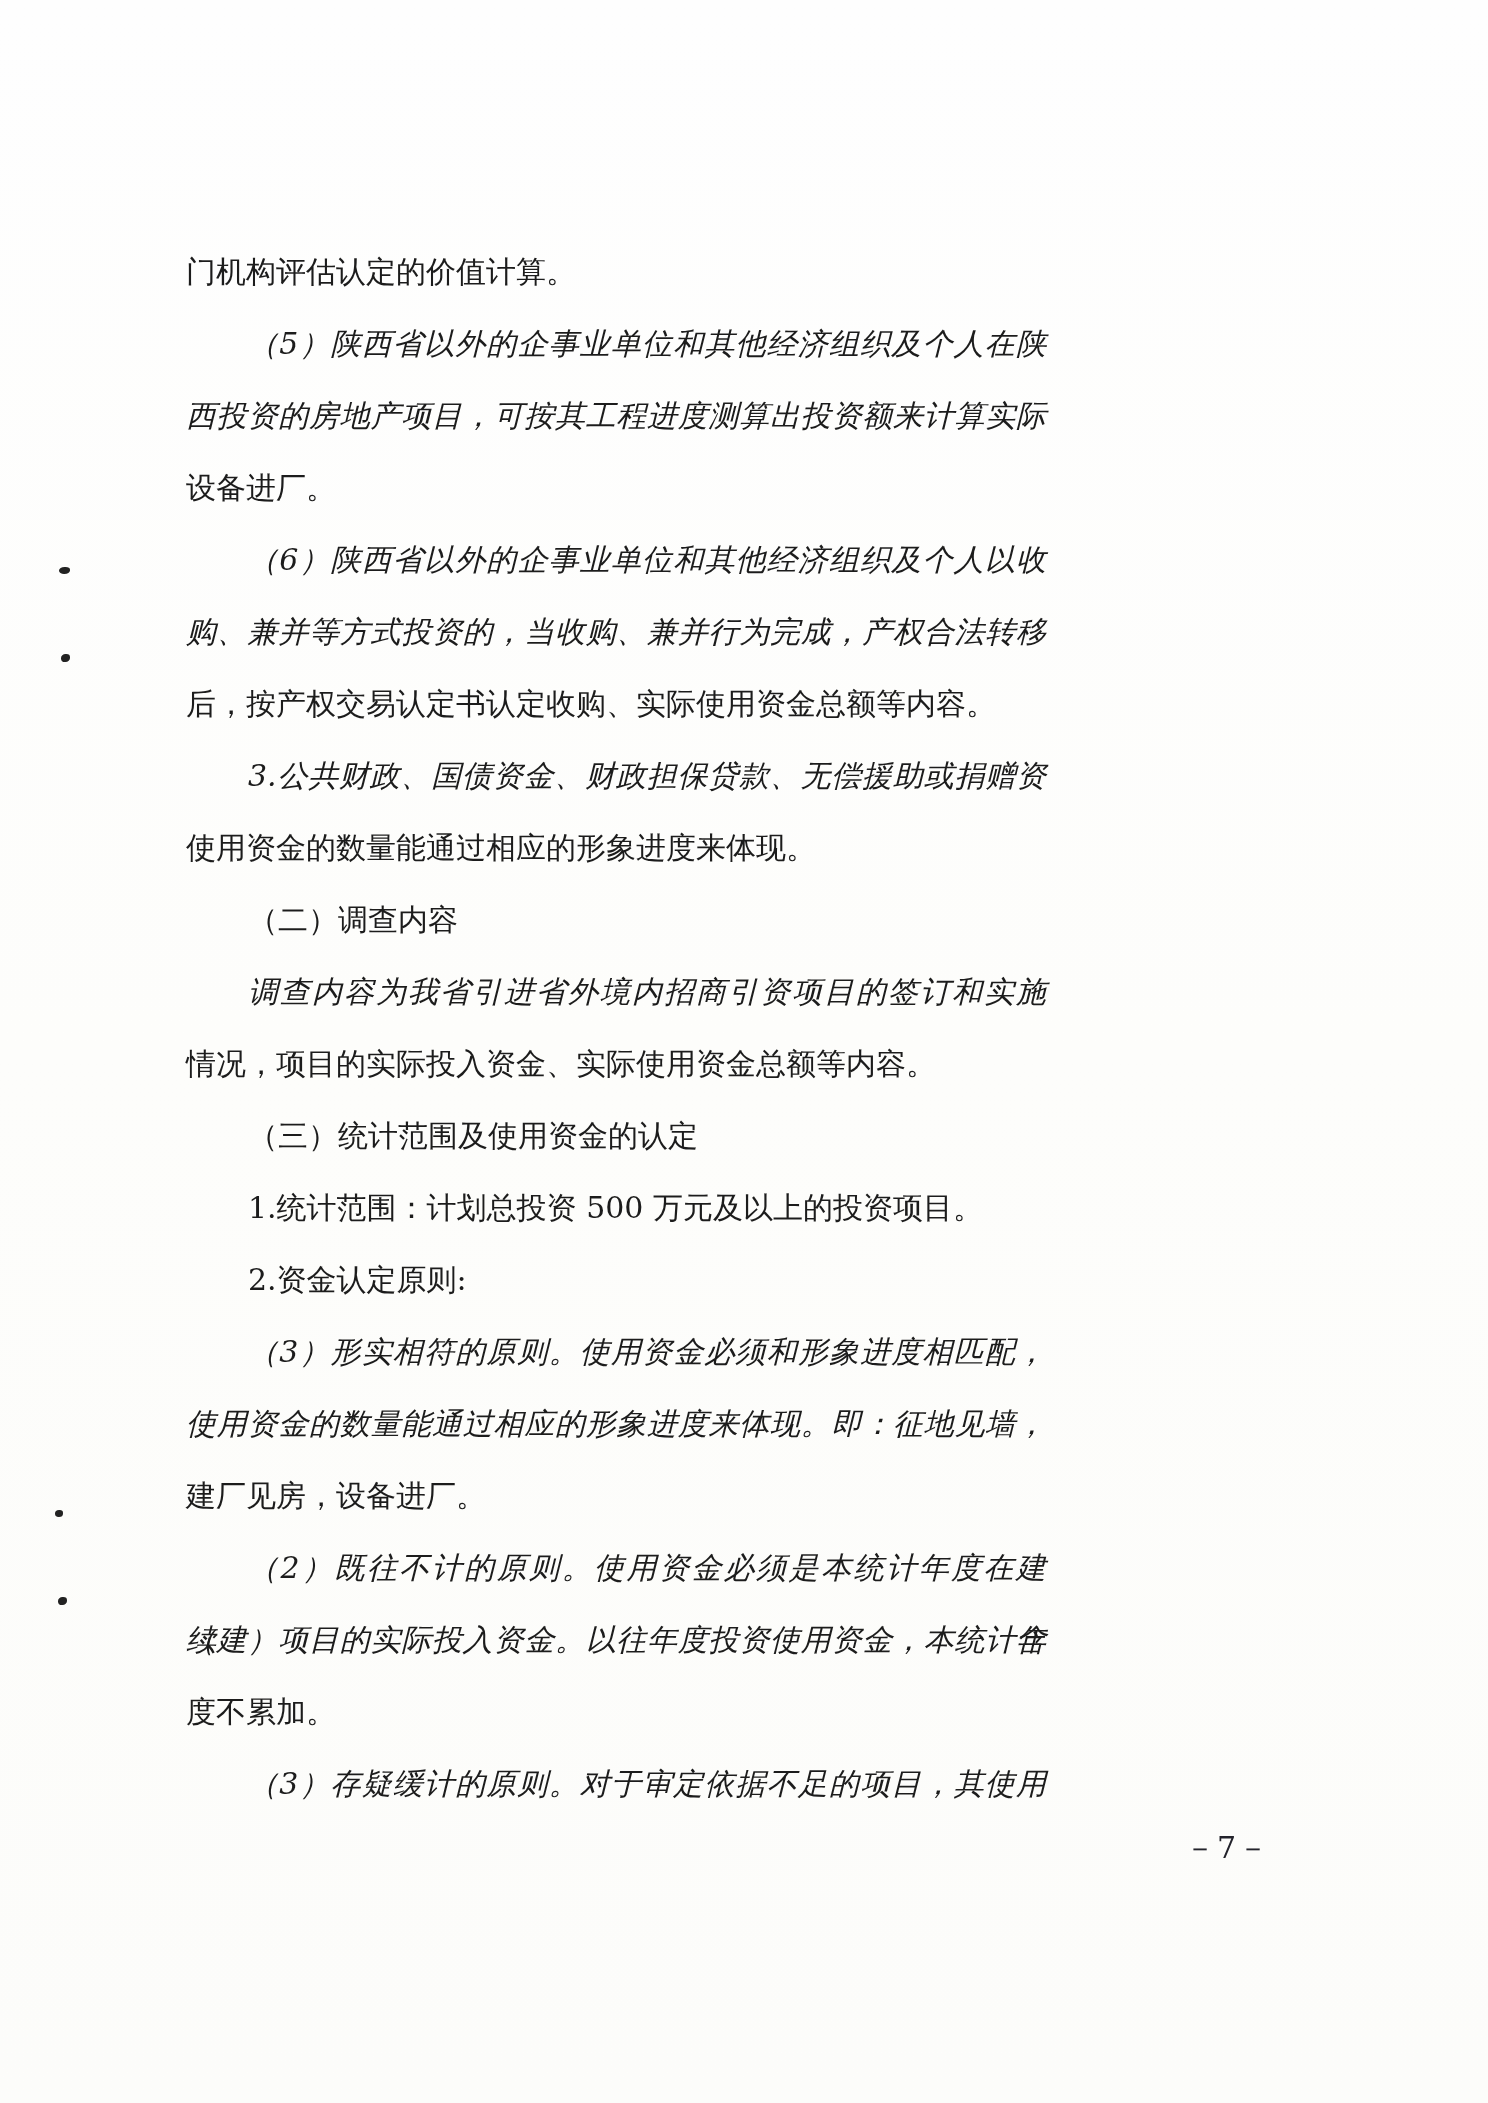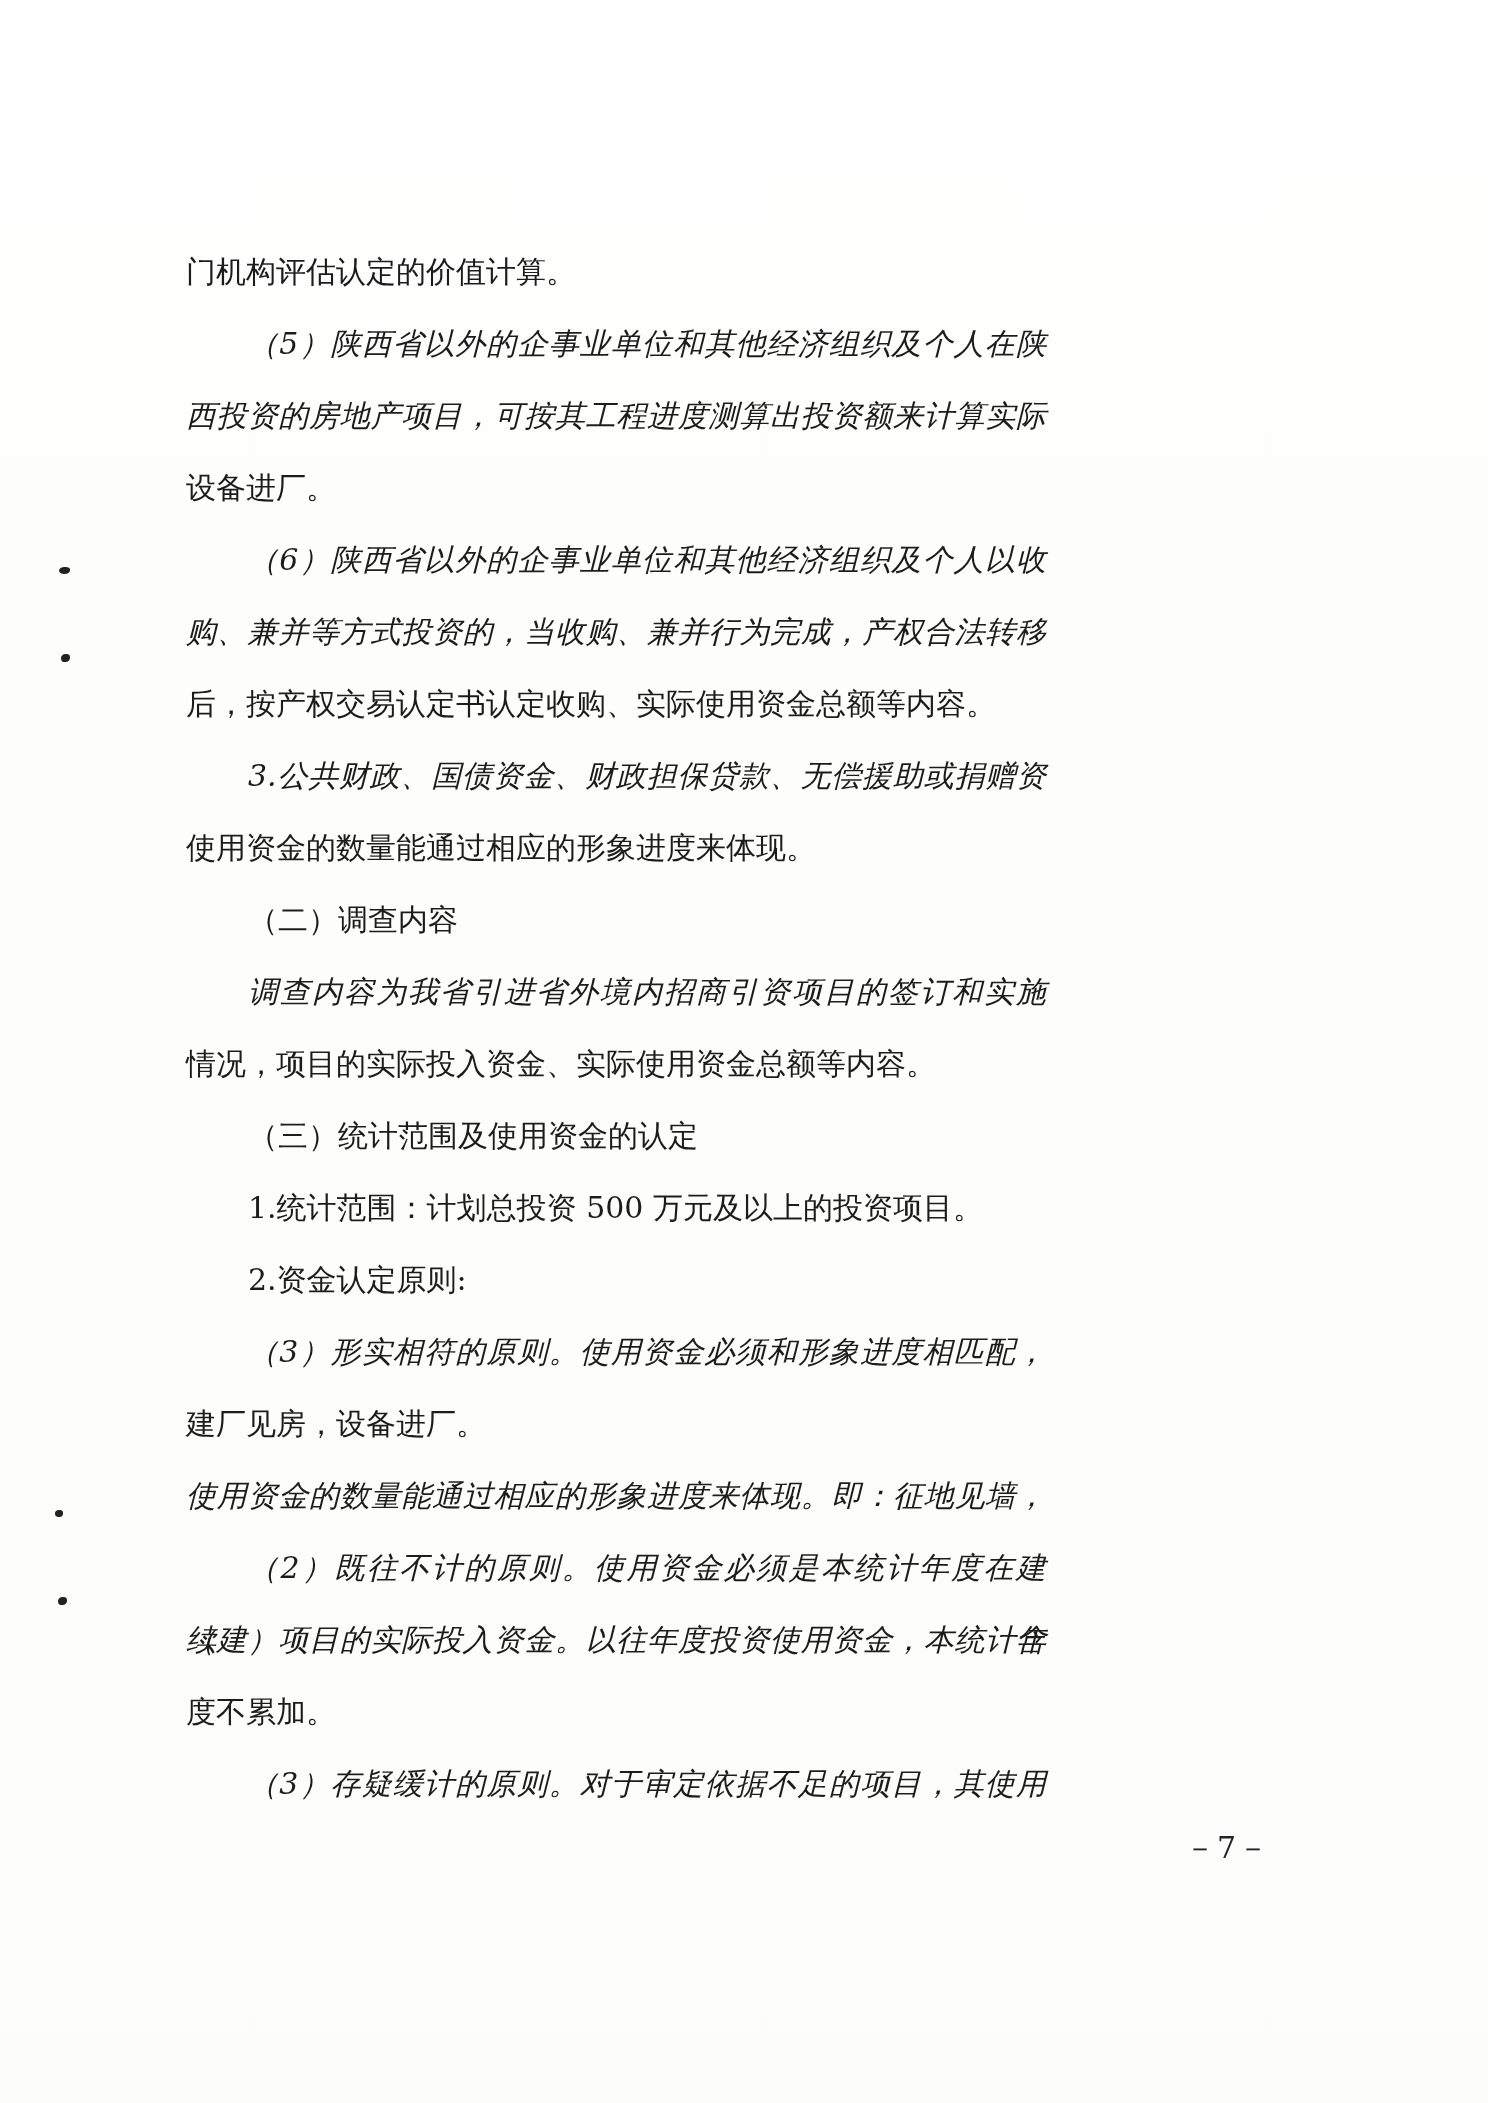--- a/index.html
+++ b/index.html
@@ -80,22 +80,22 @@
       <div class="line">后，按产权交易认定书认定收购、实际使用资金总额等内容。</div>
       <div class="line indent justify">3.公共财政、国债资金、财政担保贷款、无偿援助或捐赠资</div>
       <div class="line">使用资金的数量能通过相应的形象进度来体现。</div>
       <div class="line indent">（二）调查内容</div>
       <div class="line indent justify">调查内容为我省引进省外境内招商引资项目的签订和实施</div>
       <div class="line">情况，项目的实际投入资金、实际使用资金总额等内容。</div>
       <div class="line indent">（三）统计范围及使用资金的认定</div>
       <div class="line indent">1.统计范围：计划总投资 500 万元及以上的投资项目。</div>
       <div class="line indent">2.资金认定原则:</div>
       <div class="line indent justify">（3）形实相符的原则。使用资金必须和形象进度相匹配，</div>
+      <div class="line justify">使用资金的数量能通过相应的形象进度来体现。即：征地见墙，</div>
       <div class="line">建厂见房，设备进厂。</div>
-      <div class="line justify">使用资金的数量能通过相应的形象进度来体现。即：征地见墙，</div>
       <div class="line indent justify">（2）既往不计的原则。使用资金必须是本统计年度在建（含</div>
       <div class="line justify">续建）项目的实际投入资金。以往年度投资使用资金，本统计年</div>
       <div class="line">度不累加。</div>
       <div class="line indent justify">（3）存疑缓计的原则。对于审定依据不足的项目，其使用</div>
     </div>
 
   <div class="page-number">－7－</div>
 </div>
 
 </body></html>

